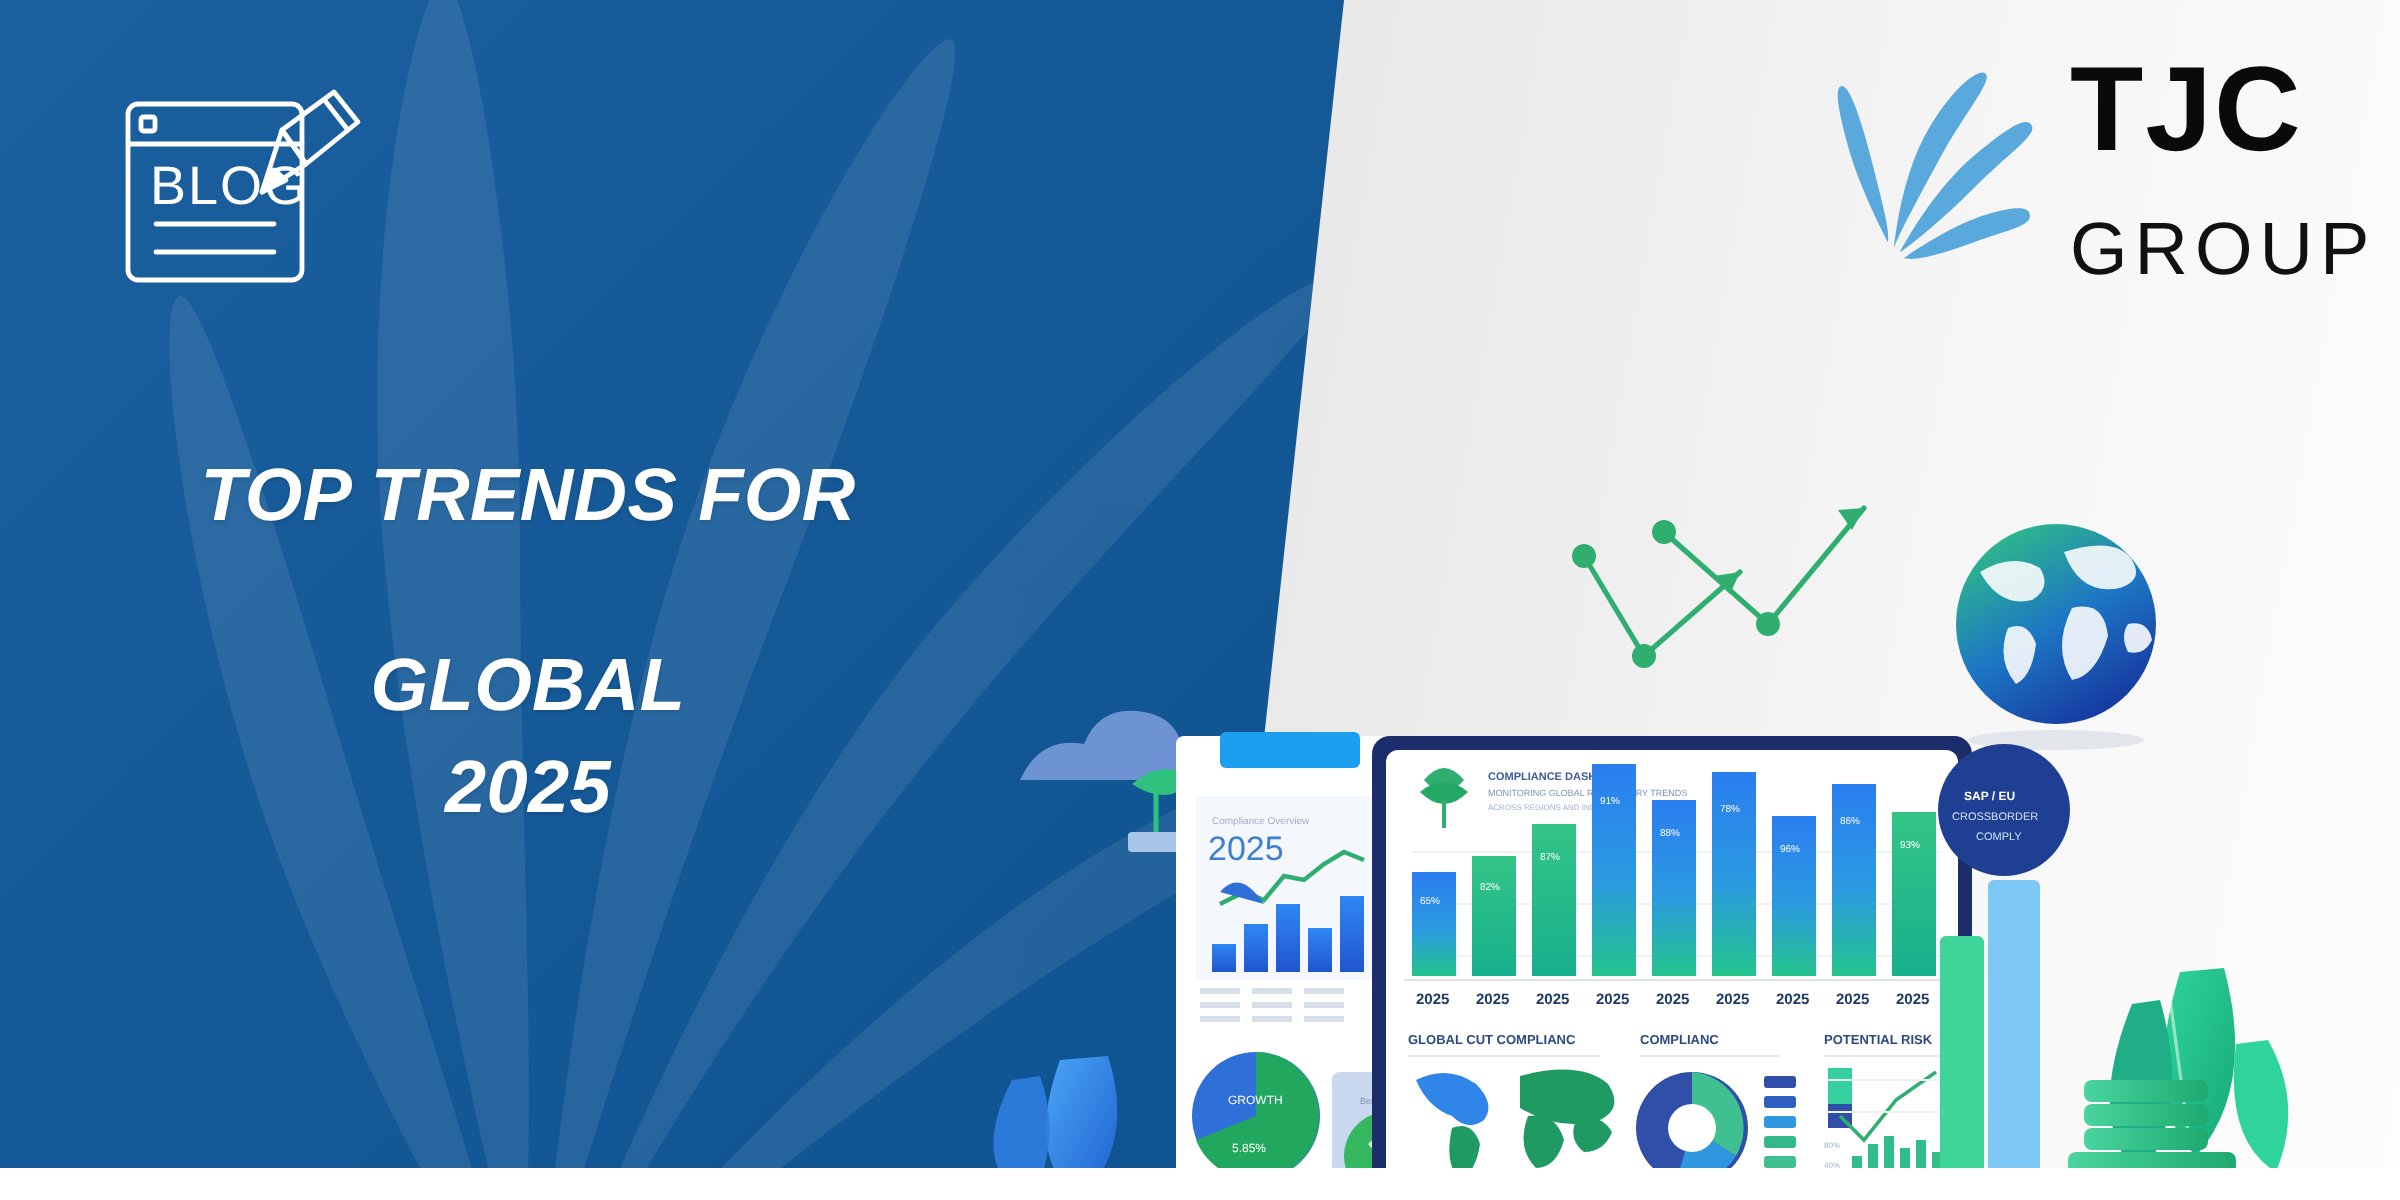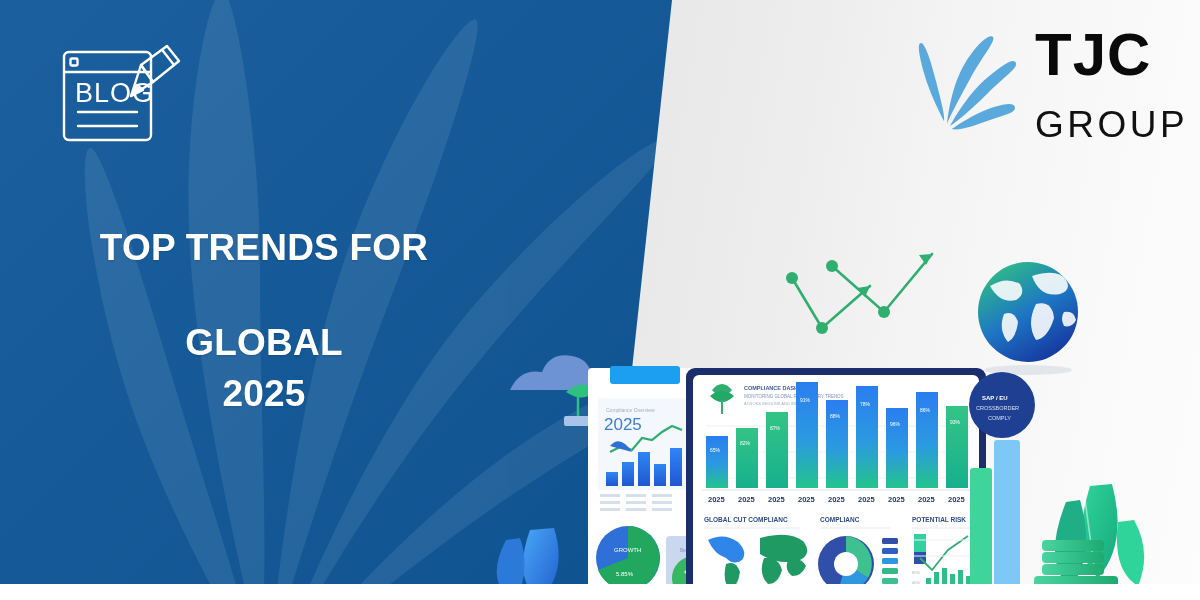--- a/index.html
+++ b/index.html
@@ -33,21 +33,21 @@
   .wm { position:absolute; left:-40px; bottom:-130px; width:780px; height:780px; opacity:.085; }
   .wm svg { width:100%; height:100%; display:block; }
 
   
   .blog-icon { position:absolute; left:57px; top:40px; width:130px; height:115px; }
   .blog-icon svg { width:100%; height:100%; display:block; }
 
   
   .headline {
     position:absolute; left:34px; top:222px; width:460px;
-    color:#ffffff; font-weight:700; 
+    color:#ffffff; font-weight:700; font-style:italic;
     font-size:37px; line-height:1.38; letter-spacing:.2px;
     text-align:center; text-shadow:0 1px 2px rgba(0,0,0,.12);
   }
   .headline .l1 { display:block; }
   .headline .l2 { display:block;margin-top:44px; }
   .headline .l3 { display:block; }
   .headline .l4 { display:block; }
 
   
   .logo { position:absolute; right:32px; top:22px; width:268px; height:124px; display:flex; align-items:center; gap:17px; }

